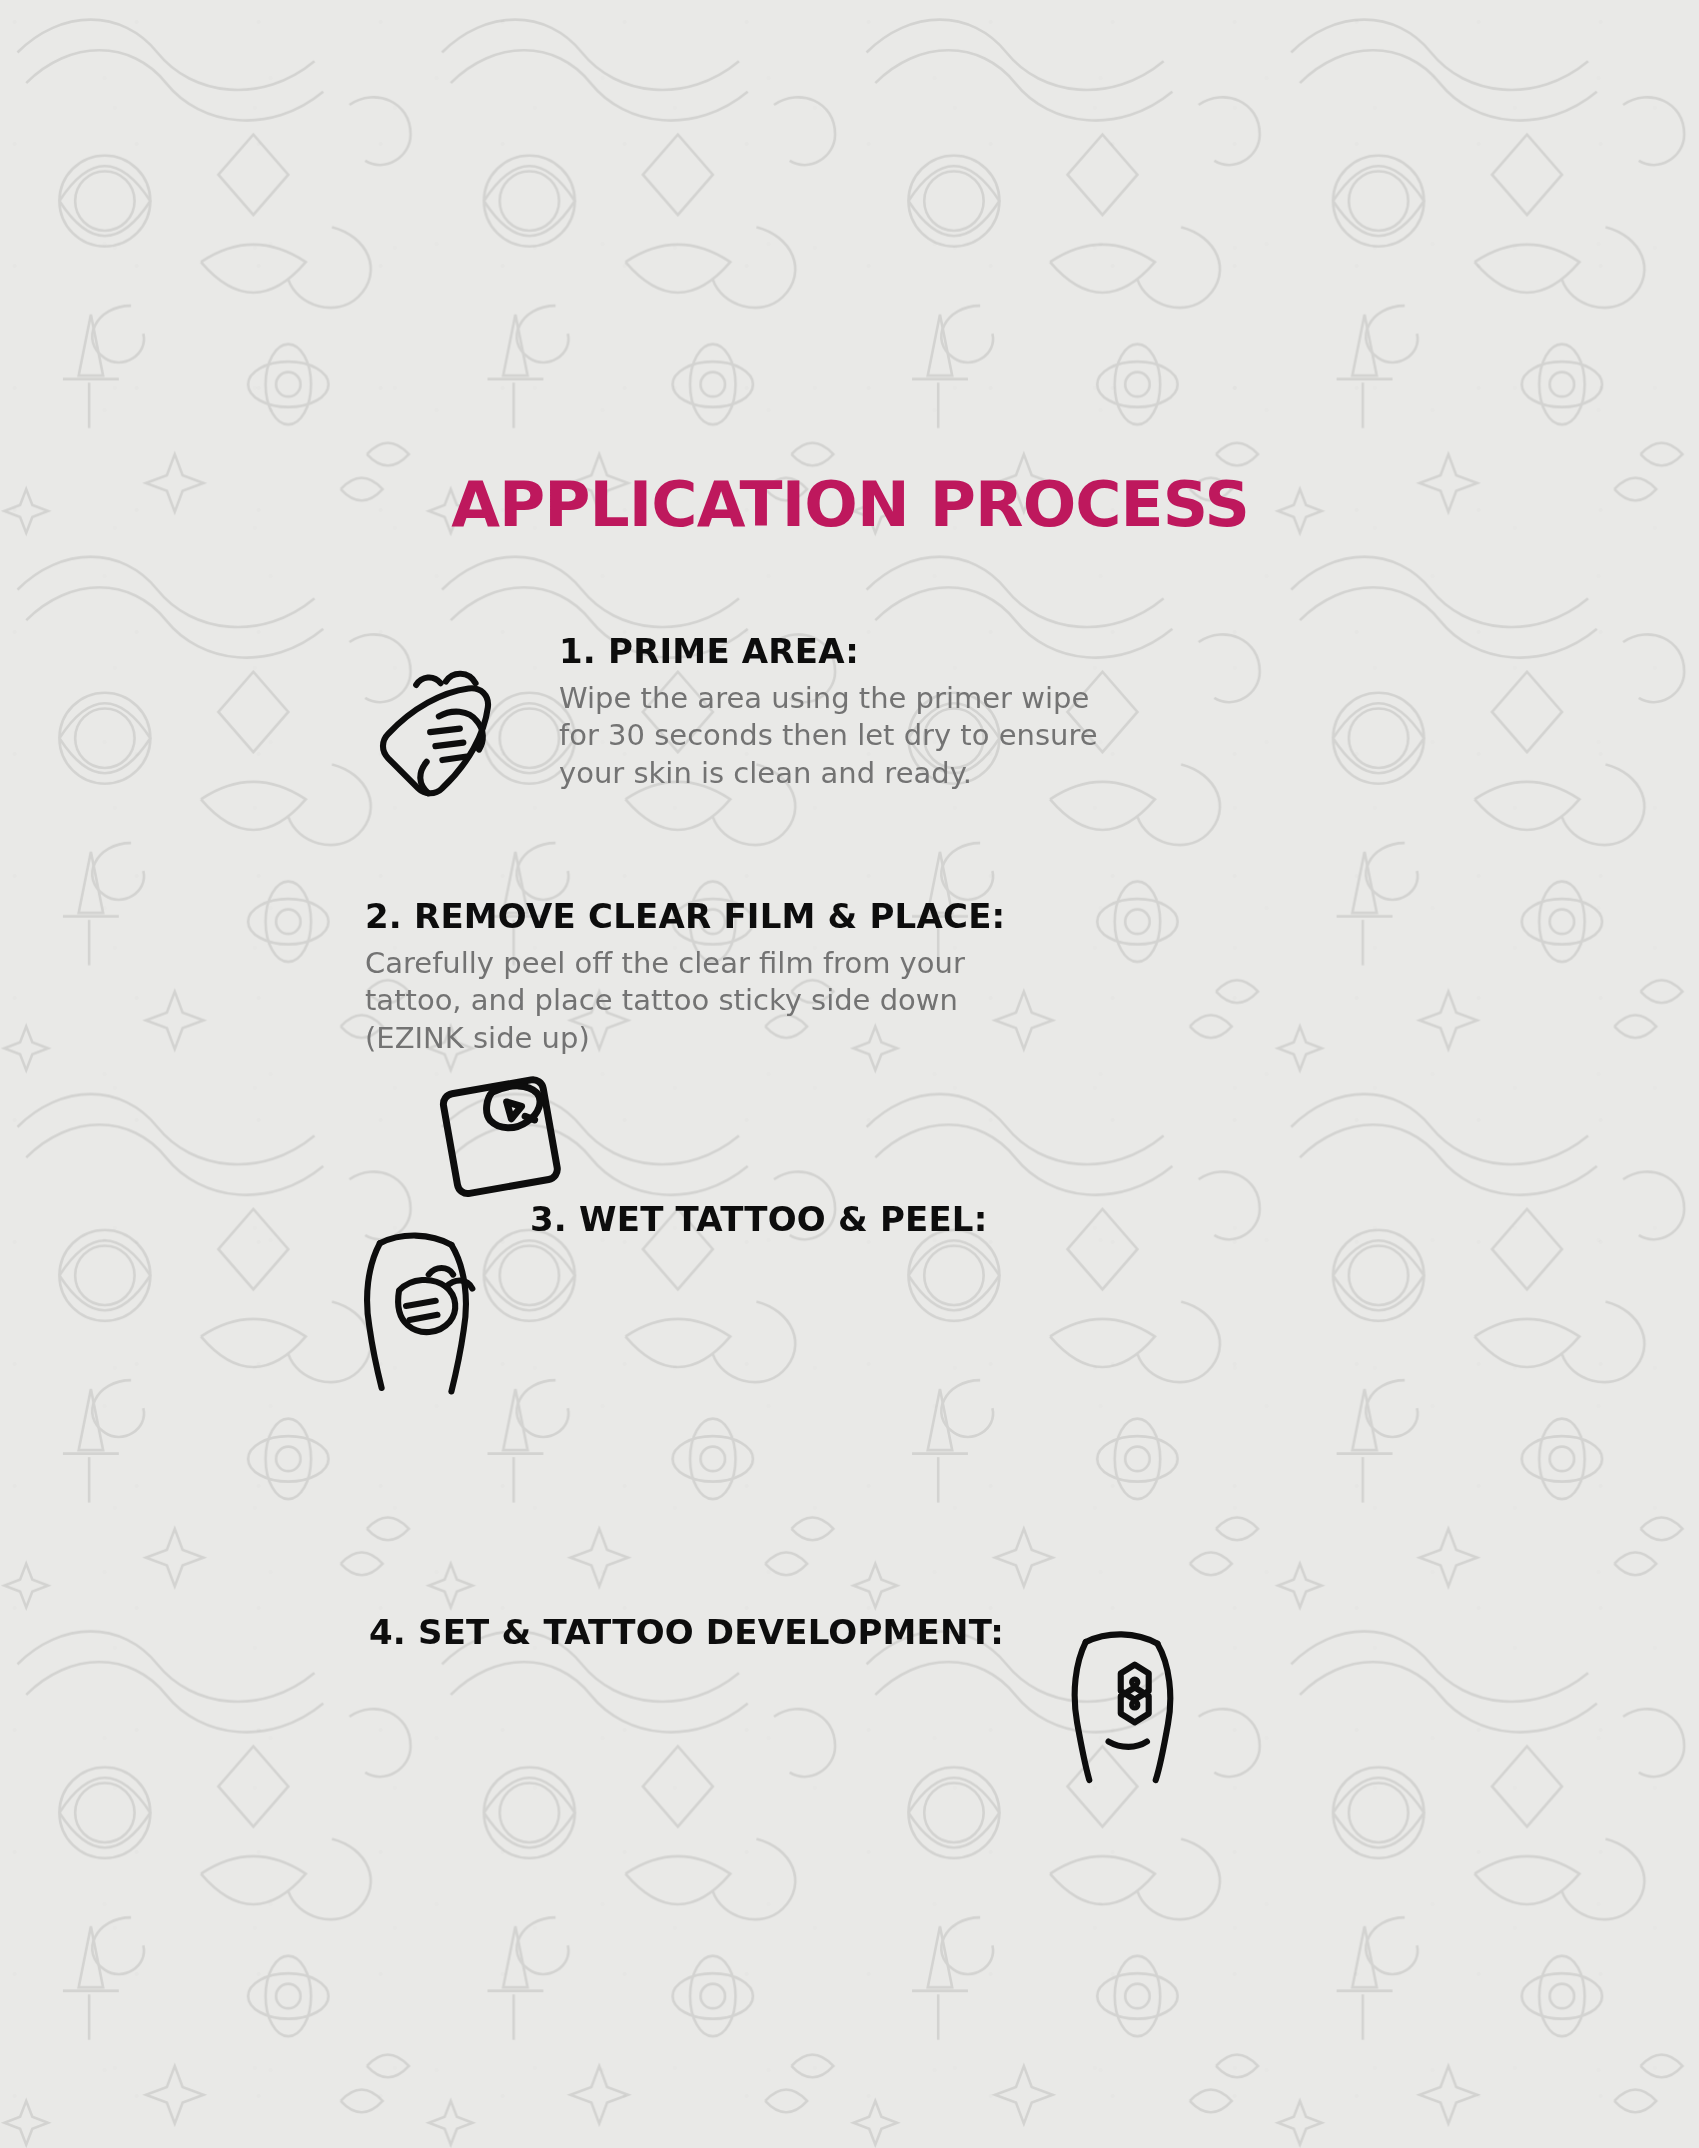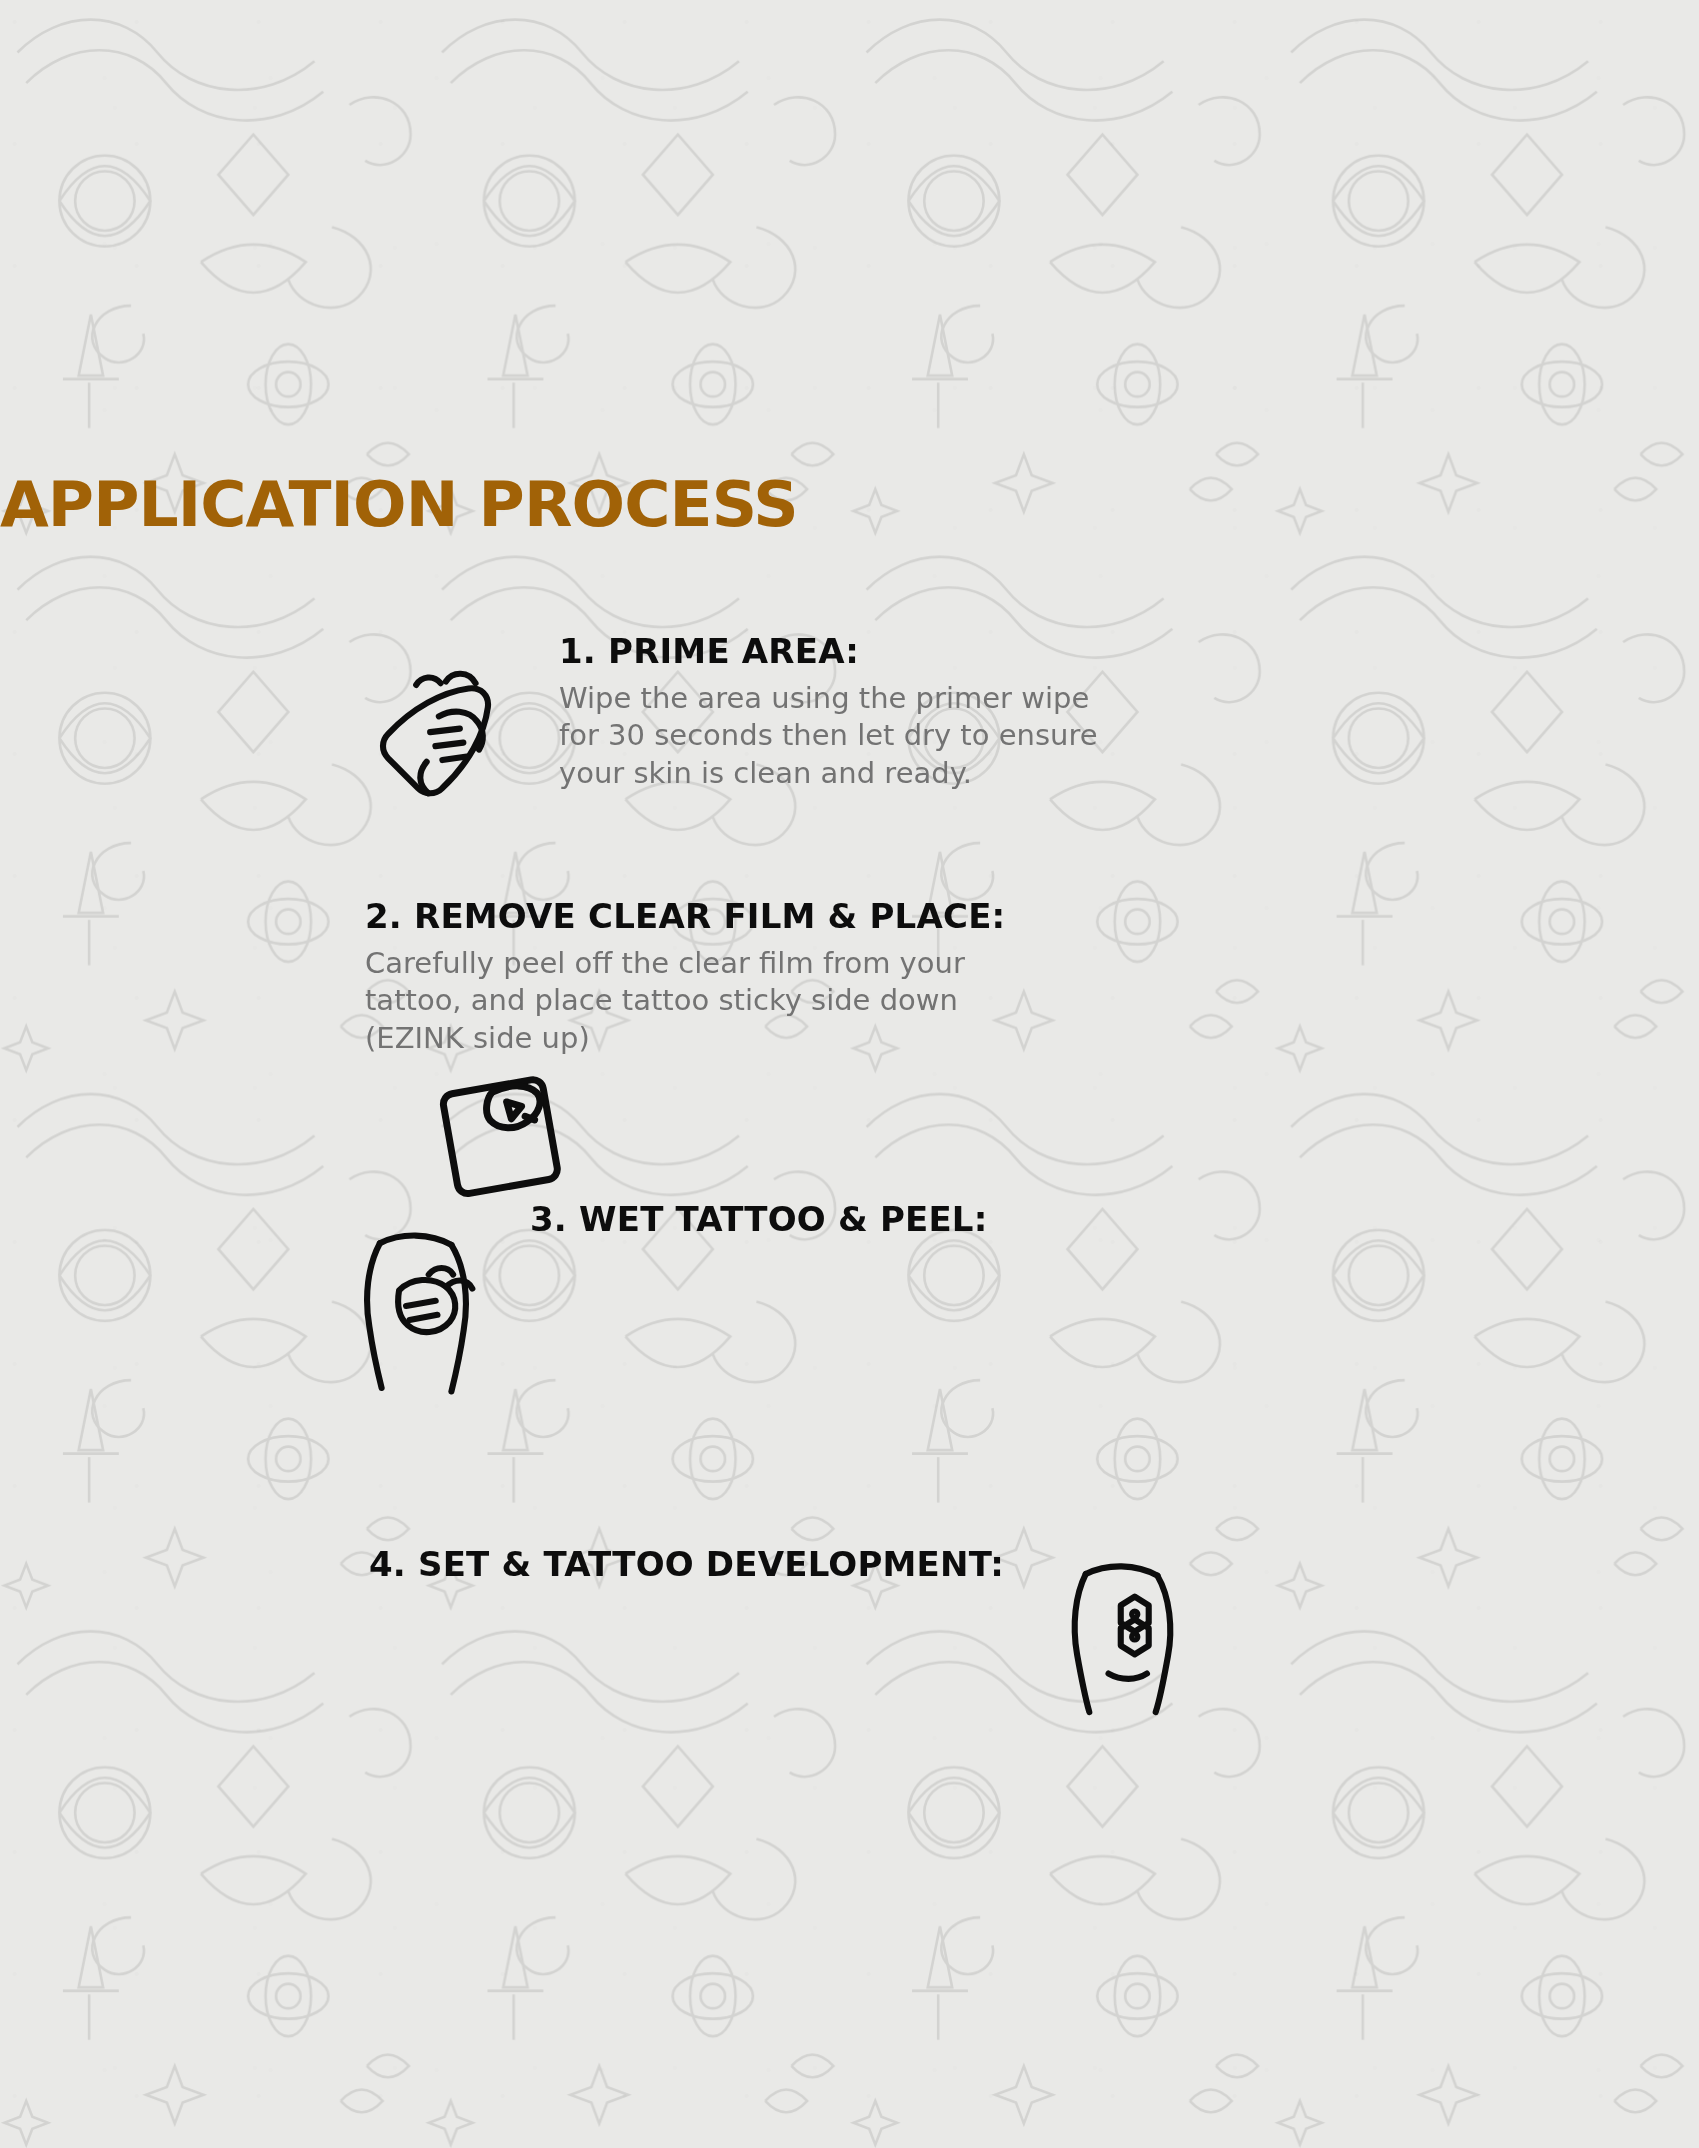--- a/index.html
+++ b/index.html
@@ -41,25 +41,26 @@
     z-index: 2;
     width: 1700px;
     height: 2149px;
   }
 
   #page-title {
     position: absolute;
     left: 0;
     right: 0;
     top: 426px;
+    text-align: center;
     font-family: "DejaVu Sans", sans-serif;
     font-weight: 700;
     font-size: 63px;
     letter-spacing: -0.9px;
-    color: #a16207;
+    color: #be185d;
     text-transform: uppercase;
   }
 
   .step {
     position: absolute;
     display: flex;
     align-items: flex-start;
     margin-top: 48px;
   }
   .step-text {
@@ -92,21 +93,21 @@
   
   #step-1 { left: 362px; top: 583px; }
   #step-1 .icon-wrap { margin-right: 31px; margin-top: 19px; }
 
   #step-2 { left: 365px; top: 848px; flex-direction: column; }
   #step-2 .icon-wrap { margin-left: 52px; margin-top: 8.7px; }
 
   #step-3 { left: 345px; top: 1151px; }
   #step-3 .icon-wrap { margin-right: 28px; margin-top: 23px; }
 
-  #step-4 { left: 369px; top: 1496px; }
+  #step-4 { left: 369px; top: 1564px; }
   #step-4 .icon-wrap { margin-left: 52px; margin-top: 15.7px; }
 </style>
 </head>
 <body>
 
 <svg id="bg-pattern" viewBox="0 0 1946 2460" preserveAspectRatio="xMidYMid slice" aria-hidden="true">
   <defs>
     <pattern id="flash" width="486" height="615" patternUnits="userSpaceOnUse">
       <g fill="none" stroke="#cfcfcd" stroke-width="3">
 

